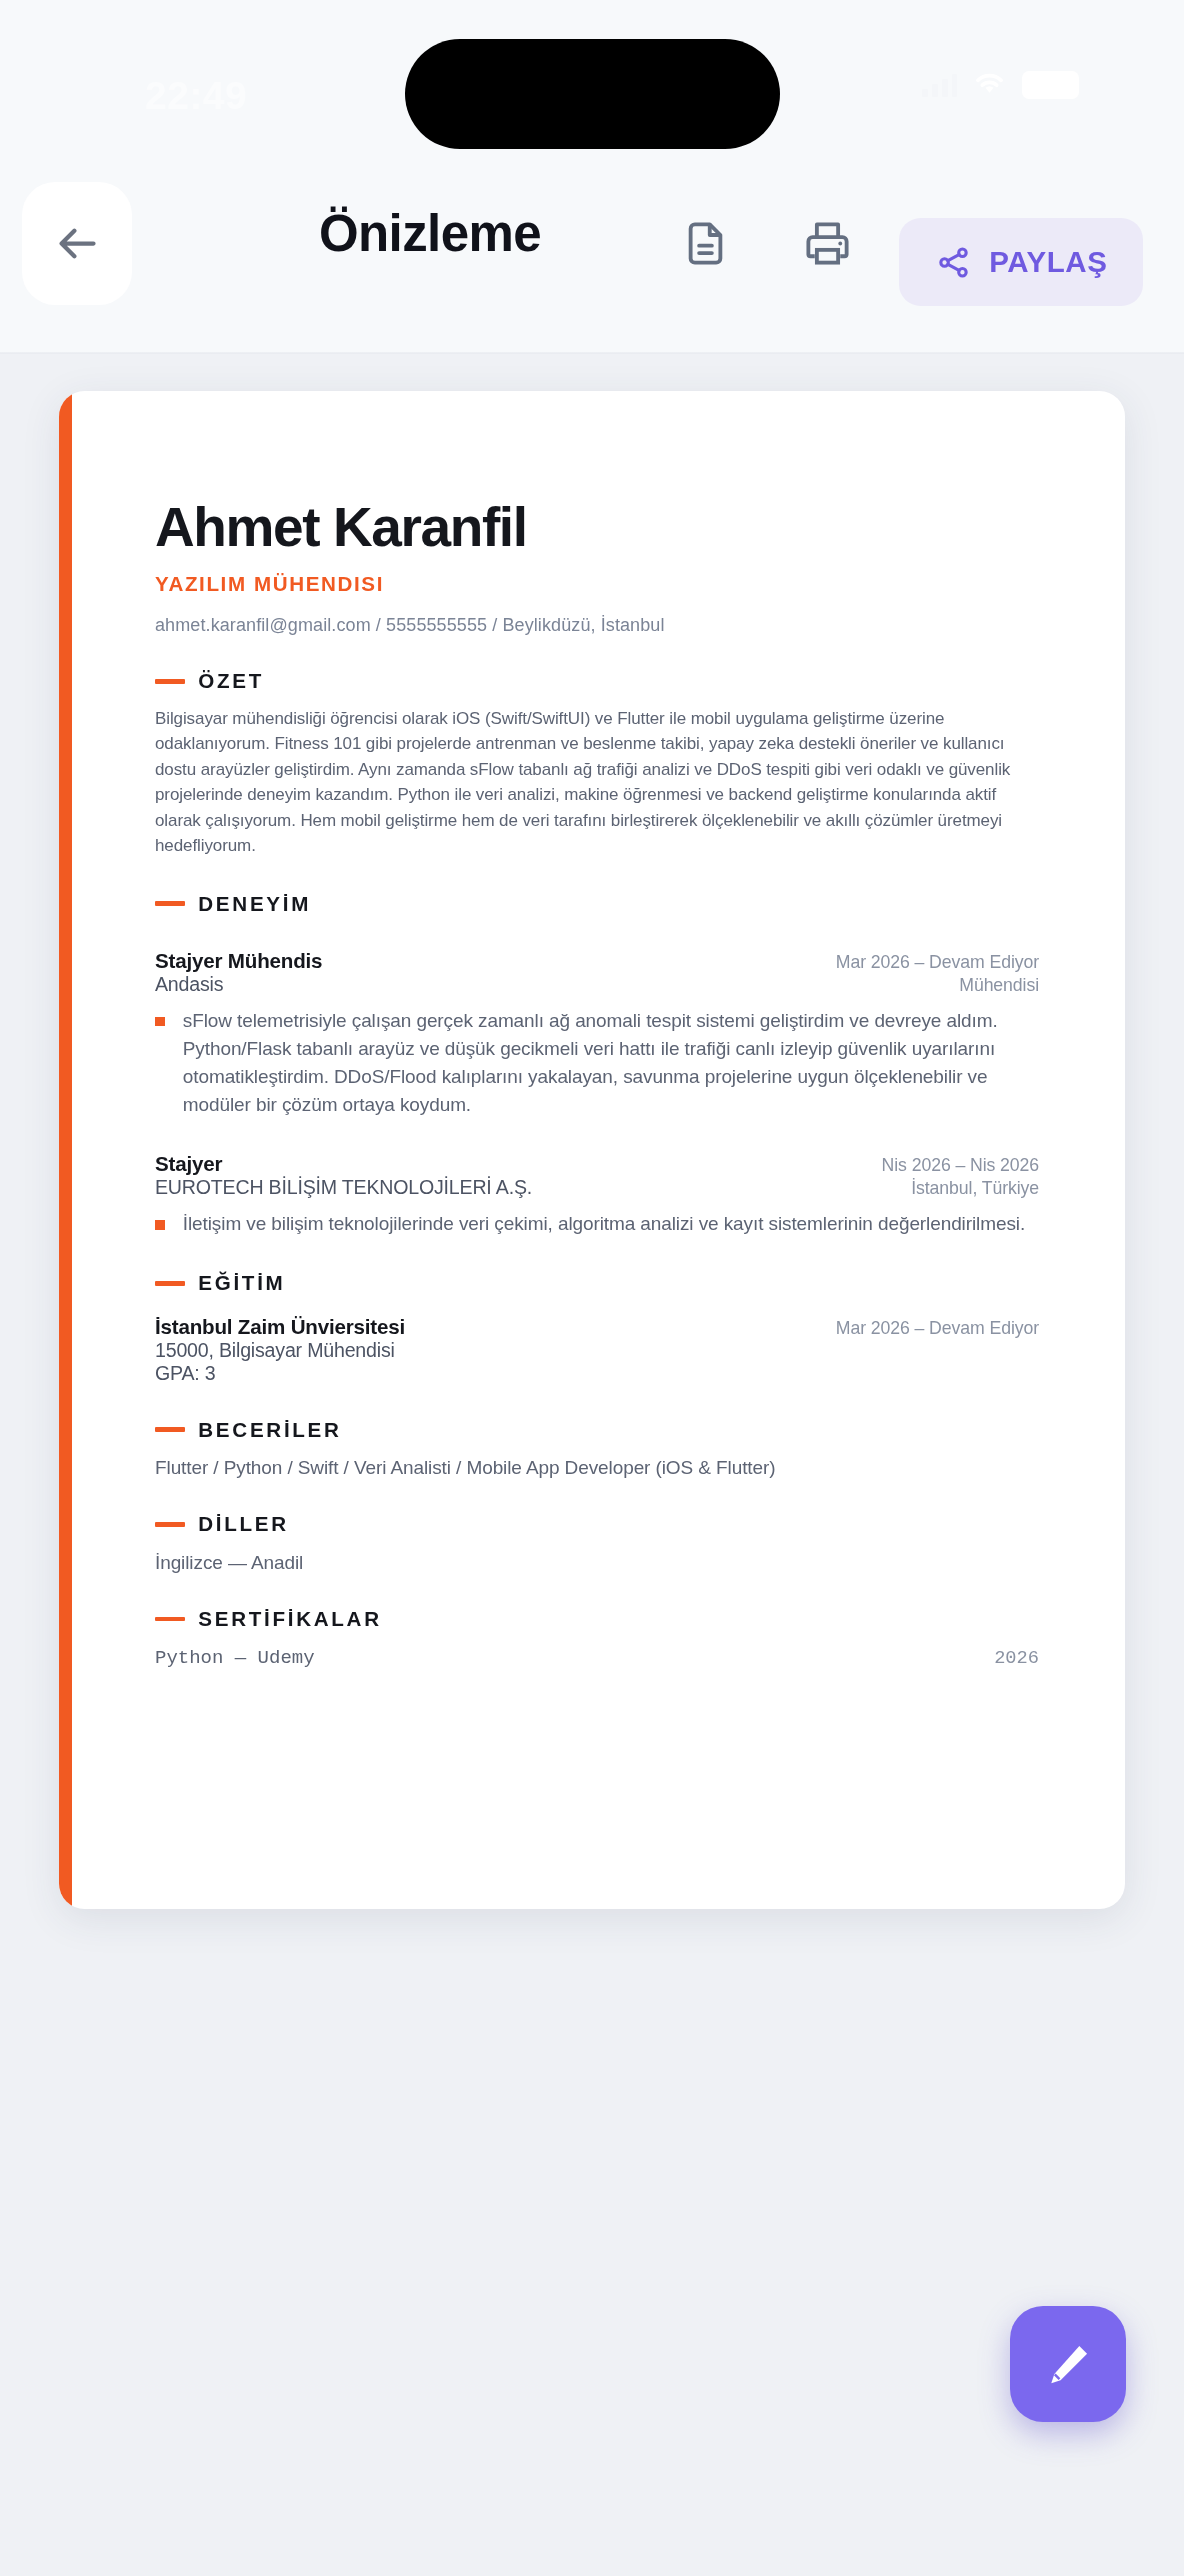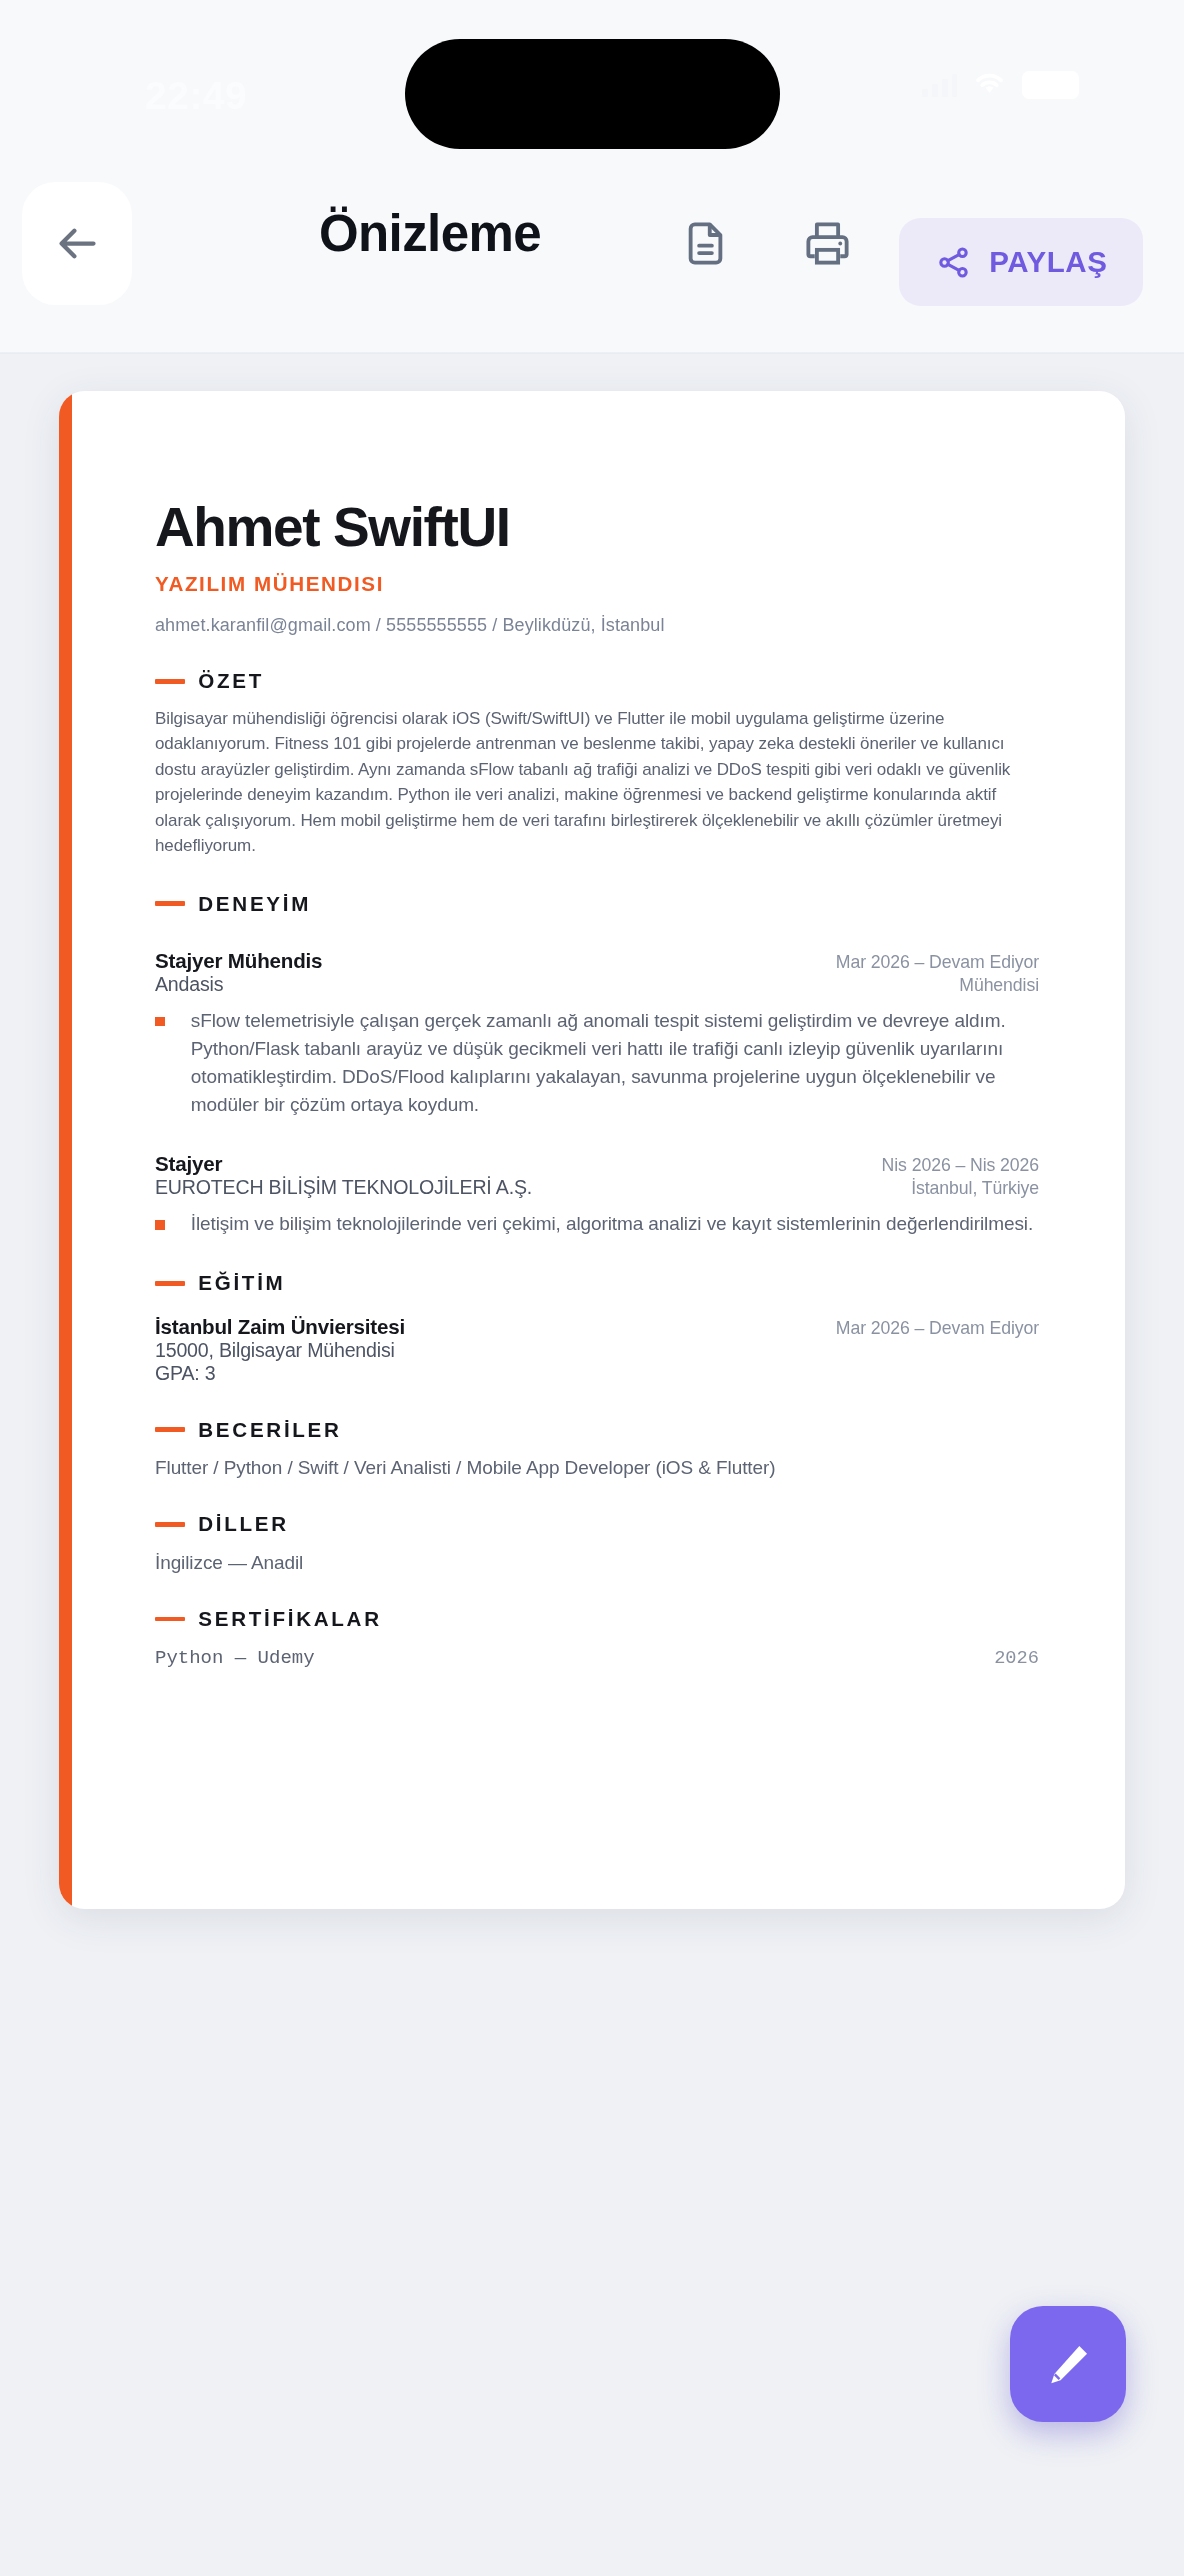--- a/index.html
+++ b/index.html
@@ -222,21 +222,21 @@
     color: #4c5363;
     letter-spacing: -0.2px;
   }
   .job-loc {
     font-size: 17.7px;
     color: #8a92a2;
     letter-spacing: -0.1px;
   }
   .bullet-row {
     display: flex;
-    gap: 26px;
+    gap: 18px;
     margin-top: 10.8px;
   }
   .bullet-sq {
     width: 9.8px; height: 9.8px;
     background: #f15a22;
     flex: 0 0 9.8px;
     margin-top: 9.8px;
   }
   .bullet-text {
     font-size: 19px;
@@ -358,21 +358,21 @@
   </div>
 
   <div class="appbar-shadow"></div>
 
   <div class="page-area"></div>
 
   <div class="resume-card">
     <div class="orange-bar"></div>
     <div class="resume-inner">
 
-      <div class="r-name">Ahmet SwiftUI</div>
+      <div class="r-name">Ahmet Karanfil</div>
       <div class="r-role">YAZILIM MÜHENDISI</div>
       <div class="r-contact">ahmet.karanfil@gmail.com  /  5555555555  /  Beylikdüzü, İstanbul</div>
 
       <div class="sec-head">
         <span class="sec-dash"></span>
         <span class="sec-title">ÖZET</span>
       </div>
       <div class="r-para">Bilgisayar mühendisliği öğrencisi olarak iOS (Swift/SwiftUI) ve Flutter ile mobil uygulama geliştirme üzerine odaklanıyorum. Fitness 101 gibi projelerde antrenman ve beslenme takibi, yapay zeka destekli öneriler ve kullanıcı dostu arayüzler geliştirdim. Aynı zamanda sFlow tabanlı ağ trafiği analizi ve DDoS tespiti gibi veri odaklı ve güvenlik projelerinde deneyim kazandım. Python ile veri analizi, makine öğrenmesi ve backend geliştirme konularında aktif olarak çalışıyorum. Hem mobil geliştirme hem de veri tarafını birleştirerek ölçeklenebilir ve akıllı çözümler üretmeyi hedefliyorum.</div>
 
       <div class="sec-head">

